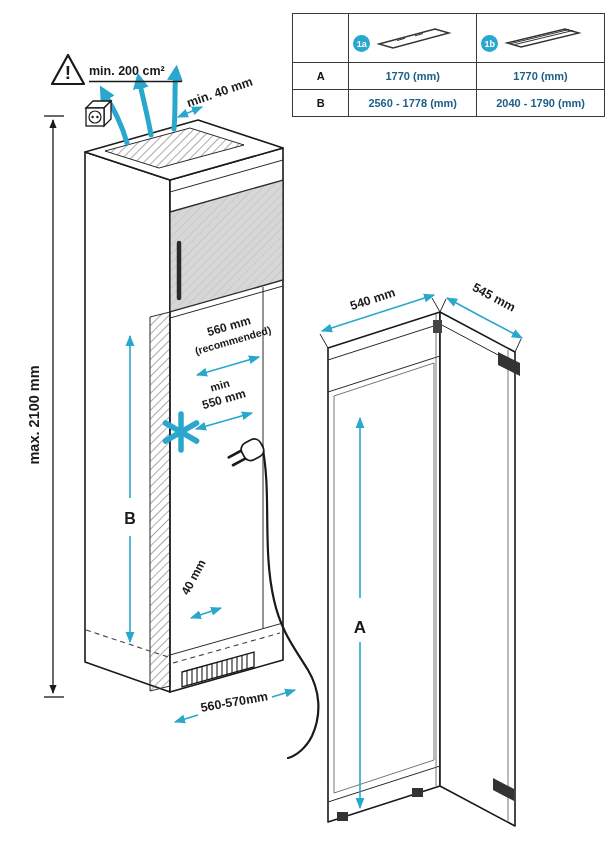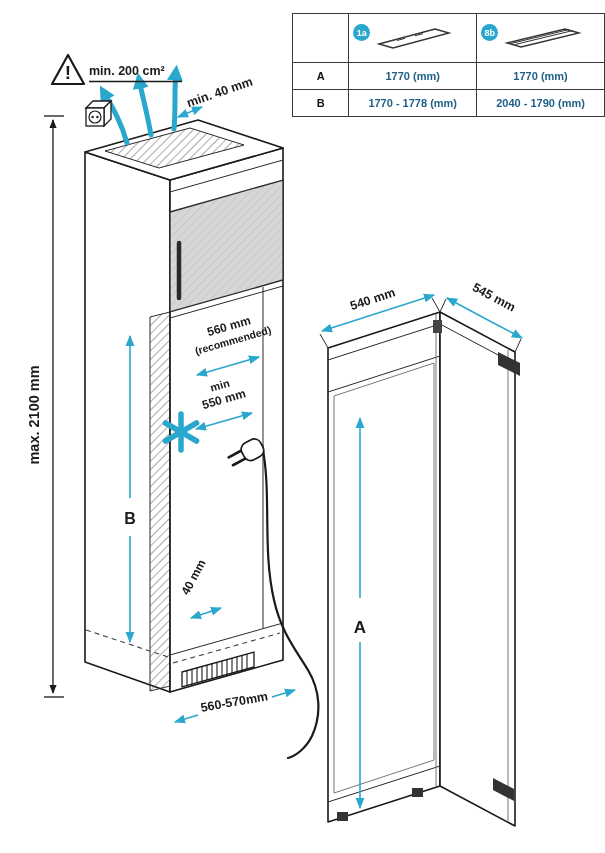--- a/index.html
+++ b/index.html
@@ -17,21 +17,21 @@
   .bars line{stroke:#1a1a1a;stroke-width:1.1;}
 
   .spec-table{position:absolute;left:292px;top:13px;}
   .spec-table table{border-collapse:collapse;}
   .spec-table td,.spec-table th{border:1.3px solid #3a3a3a;background:#fff;
       font-size:11px;font-weight:700;text-align:center;vertical-align:middle;}
   .spec-table th{height:44px;padding:2px 4px;}
   .spec-table td{height:26px;padding:0 4px;}
   .col0{width:50px;}
   .col1,.col2{width:120px;}
-  .hdr{display:flex;align-items:flex-start;gap:5px;justify-content:flex-start;}
+  .hdr{display:flex;align-items:flex-end;gap:5px;justify-content:flex-start;}
   .badge{display:inline-flex;width:17px;height:17px;border-radius:50%;background:#29a7cc;
       color:#fff;font-size:9px;font-weight:700;align-items:center;justify-content:center;flex:0 0 auto;}
   .rowlbl{color:#111;font-size:12px;}
   .val{color:#1d5f86;white-space:nowrap;}
 </style>
 </head>
 <body>
 
 <div id="page">
 
@@ -223,36 +223,36 @@
             <span class="badge">1a</span>
             <svg width="80" height="28" viewBox="0 0 80 28">
               <polygon points="4,20 60,5 74,9 18,24" fill="#fff" stroke="#333" stroke-width="1.4"></polygon>
               <line x1="22" y1="16.5" x2="30" y2="14.3" stroke="#333" stroke-width="1"></line>
               <line x1="40" y1="11.8" x2="48" y2="9.6" stroke="#333" stroke-width="1"></line>
             </svg>
           </span>
         </th>
         <th class="col2">
           <span class="hdr">
-            <span class="badge">8b</span>
+            <span class="badge">1b</span>
             <svg width="80" height="28" viewBox="0 0 80 28">
               <polygon points="4,19 62,5 76,9 18,23" fill="#fff" stroke="#333" stroke-width="1.4"></polygon>
               <line x1="8" y1="19.5" x2="66" y2="5.5" stroke="#333" stroke-width="1"></line>
               <line x1="12" y1="20.5" x2="70" y2="6.5" stroke="#333" stroke-width="1"></line>
             </svg>
           </span>
         </th>
       </tr>
       <tr>
         <td class="rowlbl">A</td>
         <td class="val">1770 (mm)</td>
         <td class="val">1770 (mm)</td>
       </tr>
       <tr>
         <td class="rowlbl">B</td>
-        <td class="val">1770 - 1778 (mm)</td>
+        <td class="val">2560 - 1778 (mm)</td>
         <td class="val">2040 - 1790 (mm)</td>
       </tr>
     </tbody>
       </table>
   </div>
 
 </div>
 
 </body></html>

